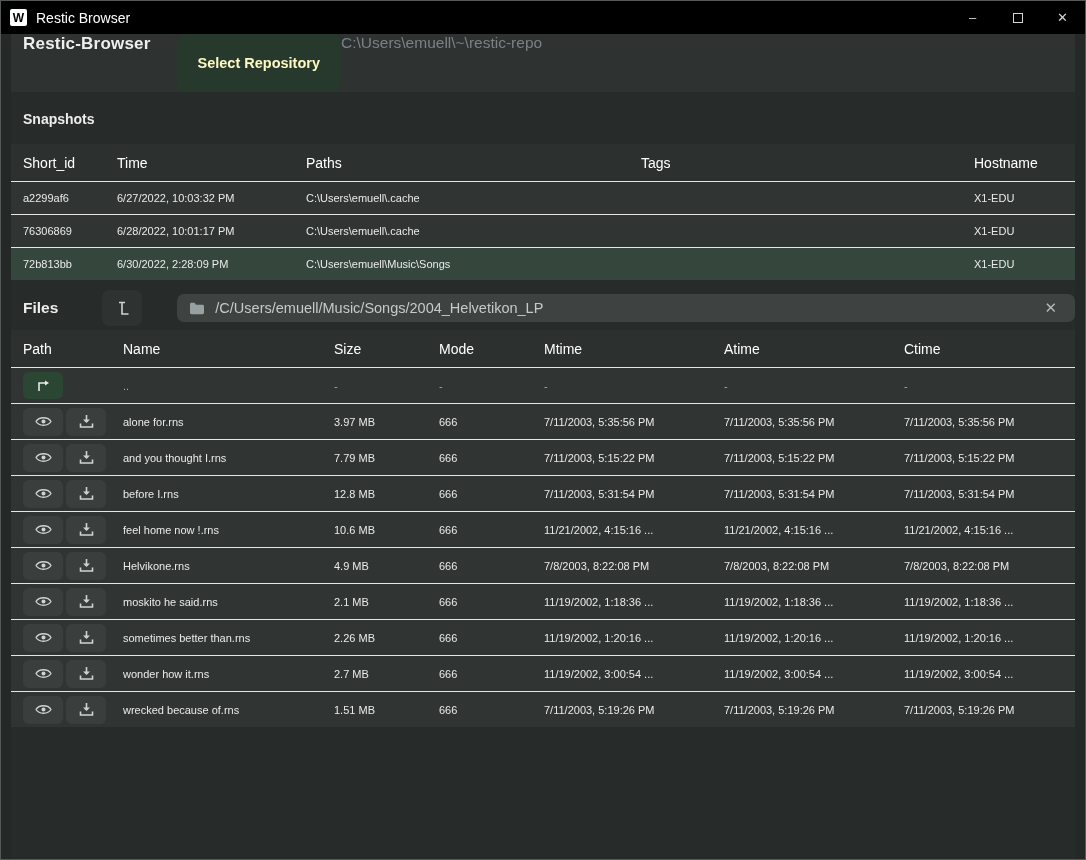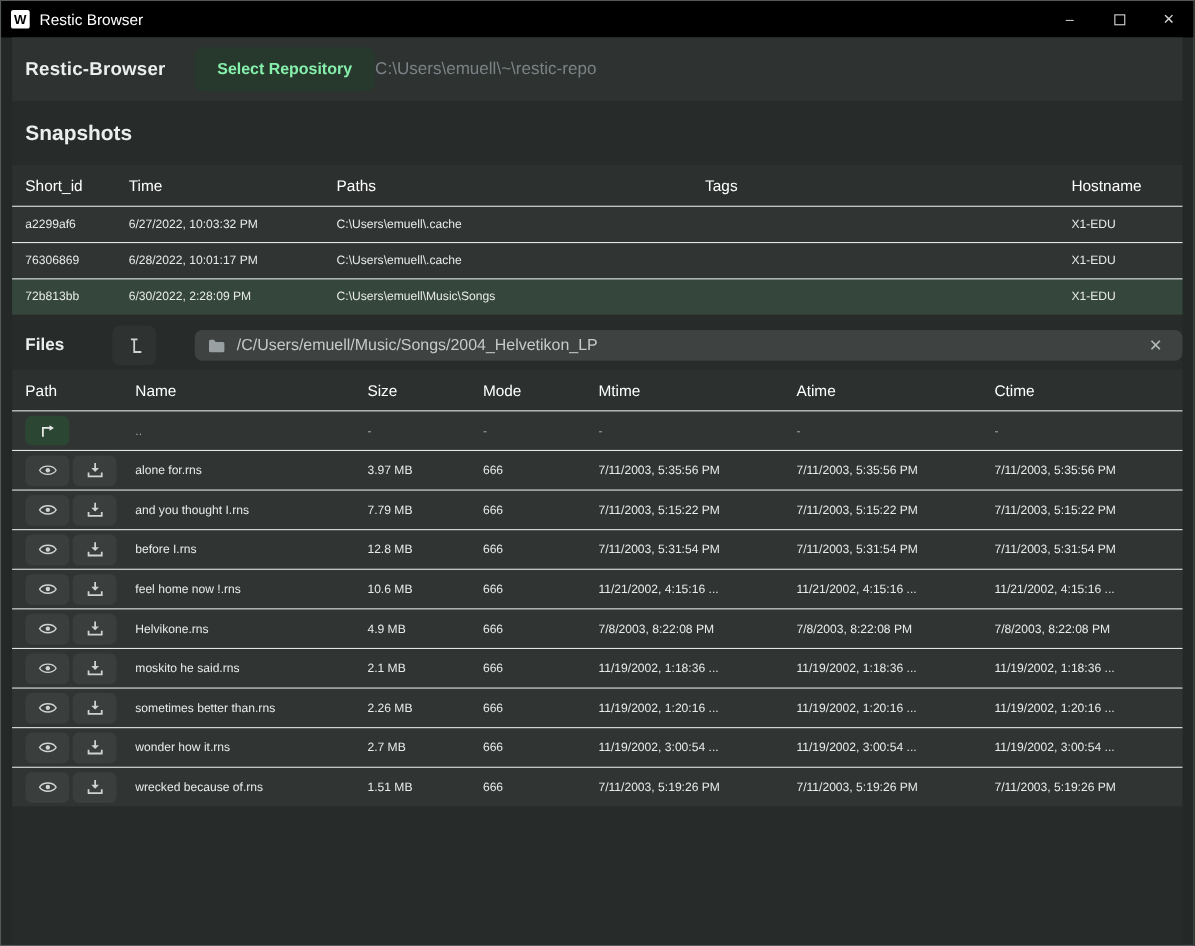--- a/index.html
+++ b/index.html
@@ -13,28 +13,28 @@
   .titlebar { height:33px; background:#000; display:flex; align-items:center; padding-left:9px; }
   .app-logo { width:17px; height:17px; background:#fff; border-radius:2px; color:#000;
               font-weight:bold; font-size:12px; display:flex; align-items:center; justify-content:center; }
   .titlebar-title { color:#fff; font-size:14px; margin-left:9px; }
   .win-controls { margin-left:auto; display:flex; height:33px; }
   .win-btn { width:45px; height:33px; display:flex; align-items:center; justify-content:center;
              color:#d6d6d6; font-size:13px; cursor:default; }
   .max-glyph { width:10px; height:10px; border:1px solid #d6d6d6; display:block; }
   
   .app-body { position:absolute; top:33px; left:10px; right:10px; bottom:0; }
-  .header { height:58px; background:#2e3231; display:flex; align-items:center; padding:0 12px; }
+  .header { height:58px; background:#2e3231; display:flex; padding:0 12px; }
   .header-title { font-size:17px; font-weight:bold; color:#edefee; letter-spacing:.2px; }
-  .select-repo-btn { margin-left:26px; background:#27392c; color:#86efac; border:none; border-radius:8px;
+  .select-repo-btn { margin-left:26px; background:#27392c; color:#fef9c3; border:none; border-radius:8px;
                      font-family:inherit; font-size:14.5px; font-weight:bold; padding:12px 21px; cursor:pointer; }
   .repo-path { color:#7b8285; font-size:15.5px; }
   
   .main { background:#272b2a; min-height:768px; padding-bottom:20px; }
-  .section-title { font-size:19px; font-weight:bold; color:#eceeee; padding:19px 12px 17px 12px; }
+  .section-title { font-size:14px; font-weight:bold; color:#eceeee; padding:19px 12px 17px 12px; }
   
   .grid-row { display:grid; align-items:center; }
   .snap-cols  { grid-template-columns:94px 189px 335px 333px 1fr; }
   .files-cols { grid-template-columns:100px 211px 105px 105px 180px 180px 1fr; }
   .thead { background:#2c302f; height:37px; color:#ffffff; font-size:14px; }
   .cell { padding-left:12px; white-space:nowrap; overflow:hidden; }
   .trow { background:#30343​3; background:#303433; height:33px; font-size:11px; border-top:1px solid #e5e5e5; }
   .trow.selected { background:#35463c; }
   .files-table .trow { height:36px; }
   .dim { color:#a6abaa; }

